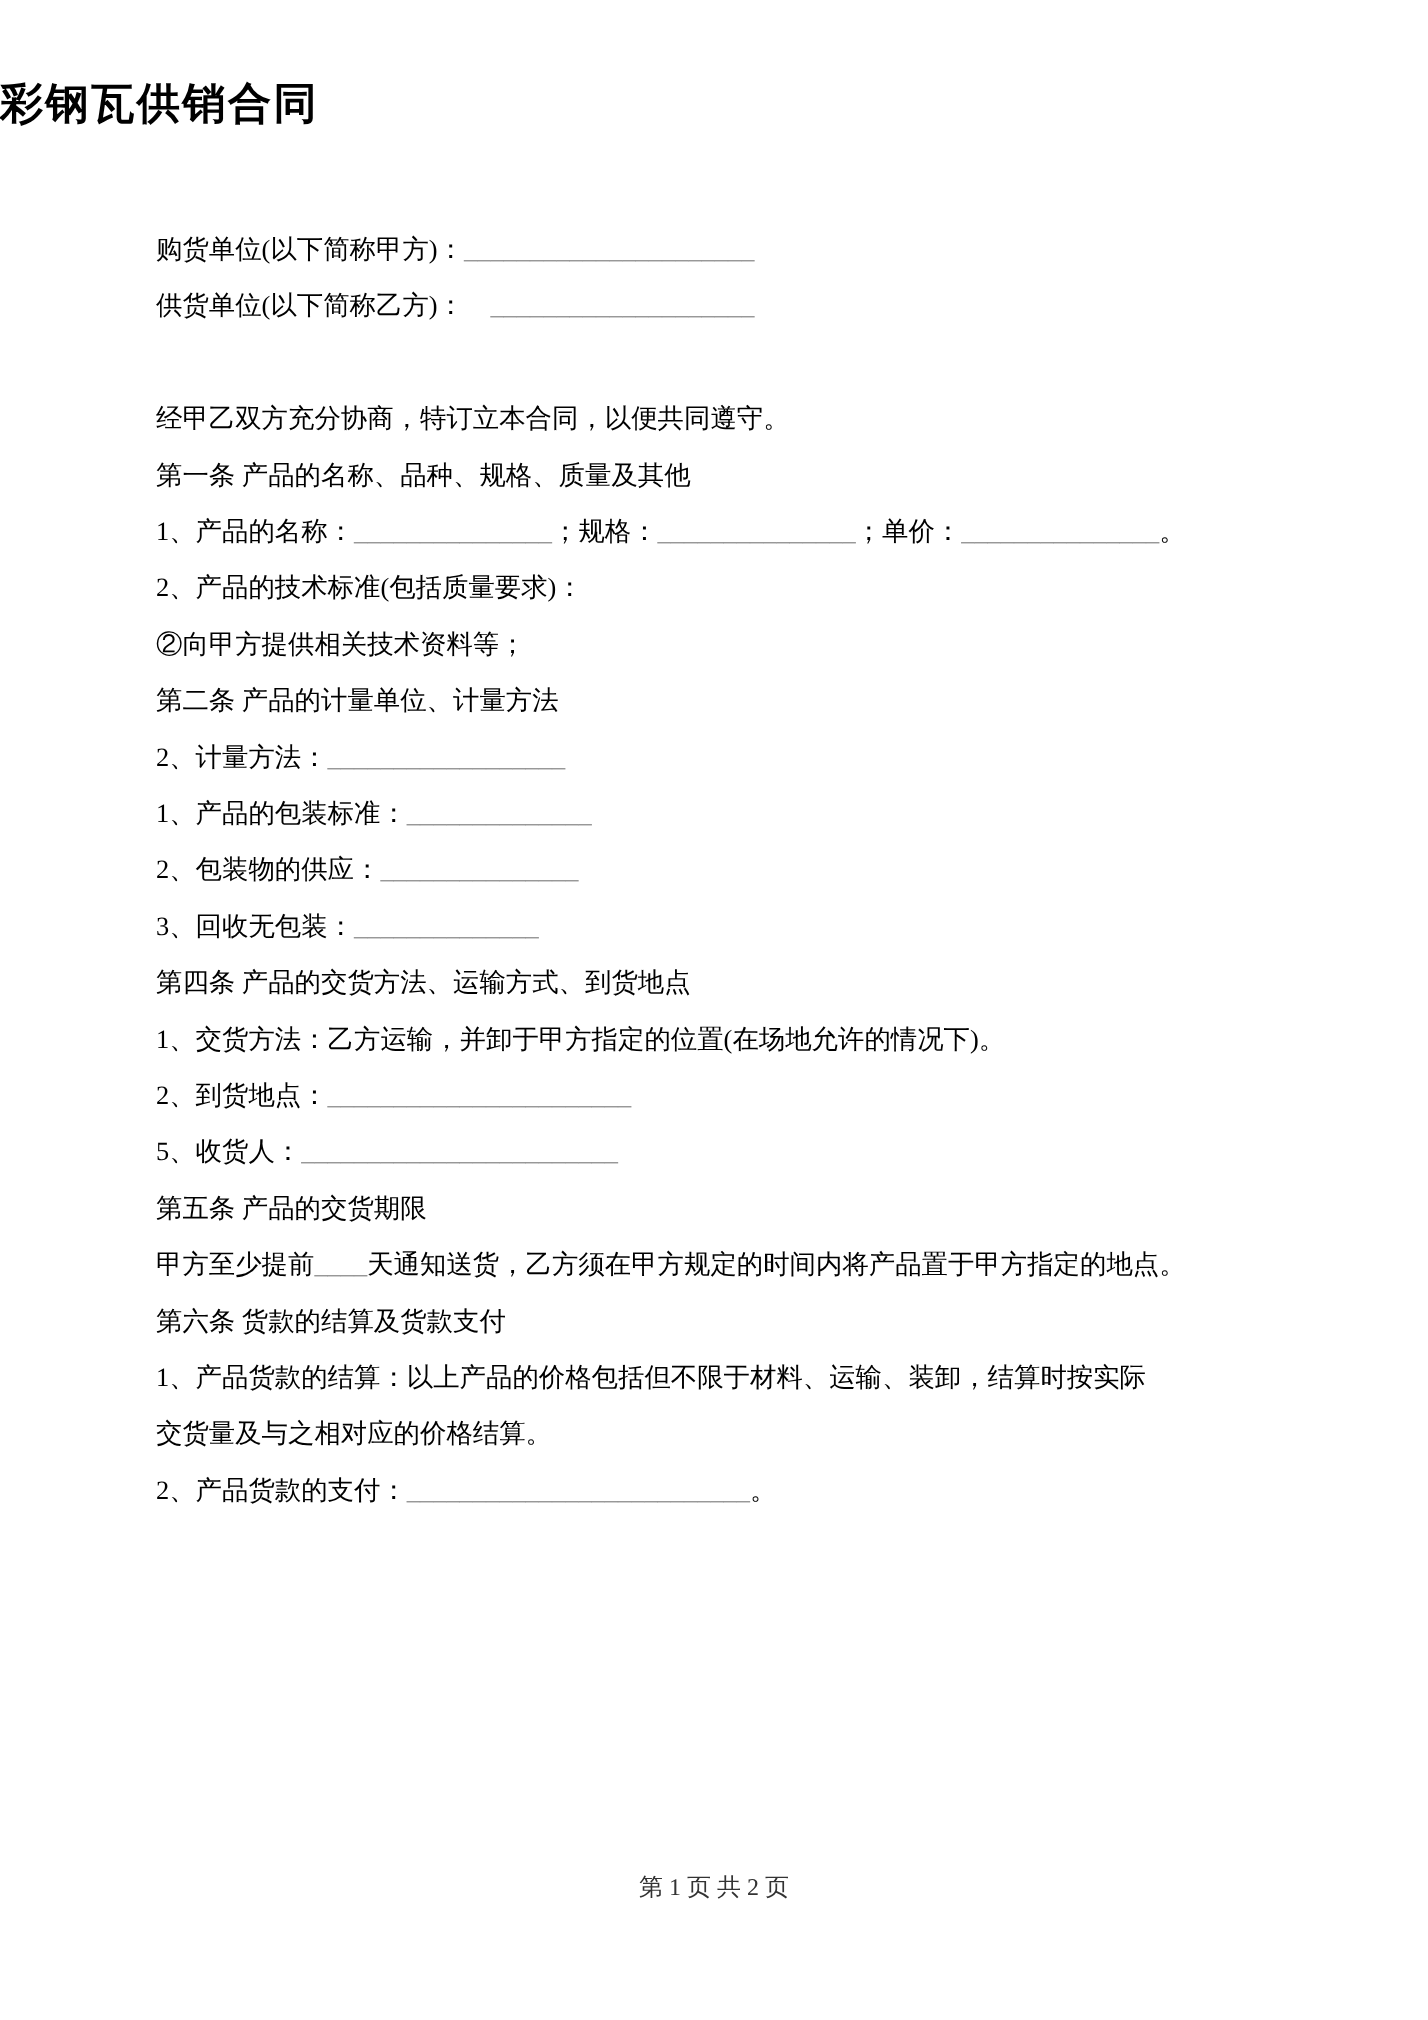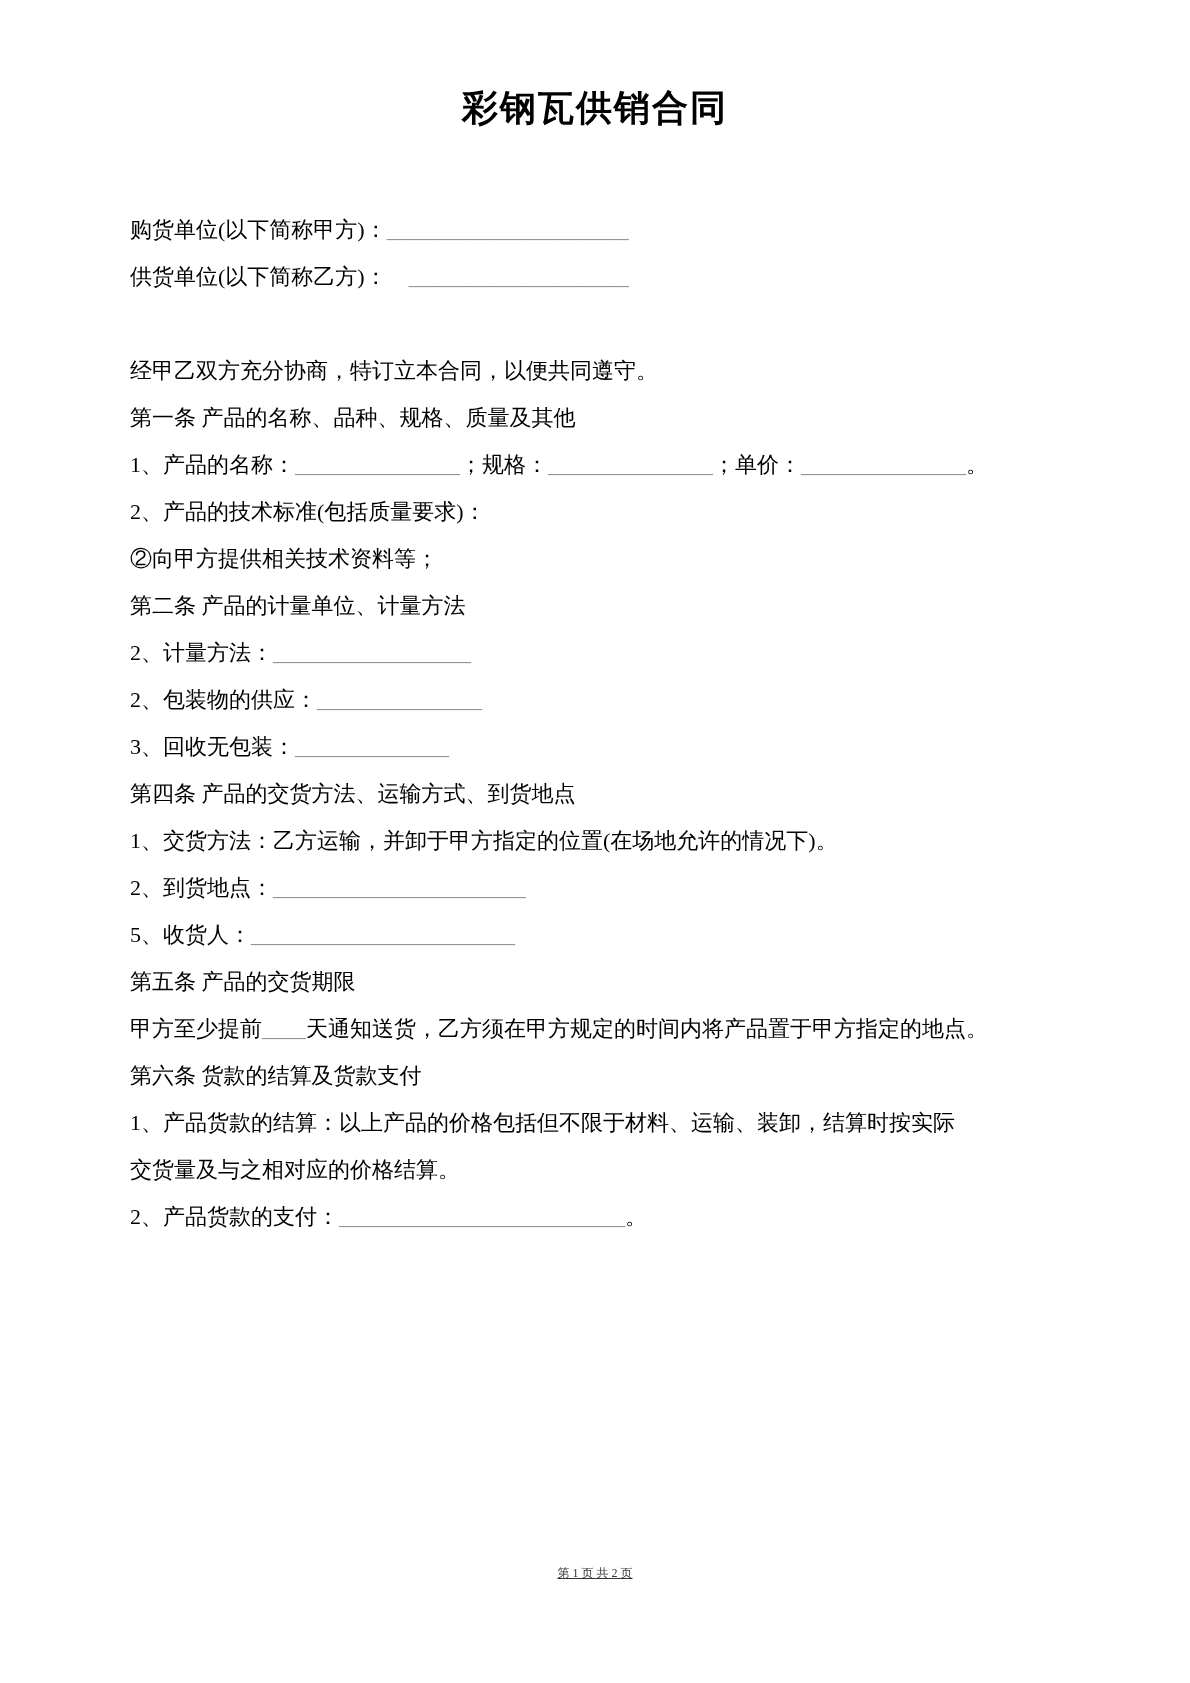--- a/index.html
+++ b/index.html
@@ -11,22 +11,21 @@
   html,body{margin:0;padding:0;background:var(--page-bg);}
   .page{
     width:1190px;height:1683px;
     background:var(--page-bg);
     position:relative;overflow:hidden;
     font-family:"Liberation Serif","DejaVu Serif",serif;
     color:var(--text-color);
   }
   .title{
     margin:0;
-    padding-top:84px;
-    text-align:center;
+    padding-top:62px;
     font-size:36px;
     line-height:48px;
     font-weight:700;
     letter-spacing:2px;
   }
   .content{
     margin-top:74px;
     padding:0 128px 0 130px;
   }
   .para{
@@ -34,43 +33,43 @@
     line-height:47px;
     min-height:47px;
     white-space:pre-wrap;
     word-break:break-all;
   }
   .blank{color:var(--blank-color);}
   .footer{
     position:absolute;
     top:1556px;left:0;width:100%;
     text-align:center;
-    font-size:12px;
+    font-size:20px;
     line-height:34px;
     color:var(--footer-color);
-    text-decoration:underline;
   }
 </style>
 </head>
 <body>
 
 <div class="page">
   <h1 class="title">彩钢瓦供销合同</h1>
 
   <div class="content" id="content">
       <div class="para"><span class="text-run">购货单位(以下简称甲方)：</span><span class="blank">______________________</span></div>
       <div class="para"><span class="text-run">供货单位(以下简称乙方)：　</span><span class="blank">____________________</span></div>
       <div class="para"></div>
       <div class="para"><span class="text-run">经甲乙双方充分协商，特订立本合同，以便共同遵守。</span></div>
       <div class="para"><span class="text-run">第一条 产品的名称、品种、规格、质量及其他</span></div>
       <div class="para"><span class="text-run">1、产品的名称：</span><span class="blank">_______________</span><span class="text-run">；规格：</span><span class="blank">_______________</span><span class="text-run">；单价：</span><span class="blank">_______________</span><span class="text-run">。</span></div>
       <div class="para"><span class="text-run">2、产品的技术标准(包括质量要求)：</span></div>
       <div class="para"><span class="text-run">②向甲方提供相关技术资料等；</span></div>
       <div class="para"><span class="text-run">第二条 产品的计量单位、计量方法</span></div>
       <div class="para"><span class="text-run">2、计量方法：</span><span class="blank">__________________</span></div>
+      <div class="para"><span class="text-run">1、产品的包装标准：</span><span class="blank">______________</span></div>
       <div class="para"><span class="text-run">2、包装物的供应：</span><span class="blank">_______________</span></div>
       <div class="para"><span class="text-run">3、回收无包装：</span><span class="blank">______________</span></div>
       <div class="para"><span class="text-run">第四条 产品的交货方法、运输方式、到货地点</span></div>
       <div class="para"><span class="text-run">1、交货方法：乙方运输，并卸于甲方指定的位置(在场地允许的情况下)。</span></div>
       <div class="para"><span class="text-run">2、到货地点：</span><span class="blank">_______________________</span></div>
       <div class="para"><span class="text-run">5、收货人：</span><span class="blank">________________________</span></div>
       <div class="para"><span class="text-run">第五条 产品的交货期限</span></div>
       <div class="para"><span class="text-run">甲方至少提前</span><span class="blank">____</span><span class="text-run">天通知送货，乙方须在甲方规定的时间内将产品置于甲方指定的地点。</span></div>
       <div class="para"><span class="text-run">第六条 货款的结算及货款支付</span></div>
       <div class="para"><span class="text-run">1、产品货款的结算：以上产品的价格包括但不限于材料、运输、装卸，结算时按实际</span></div>

